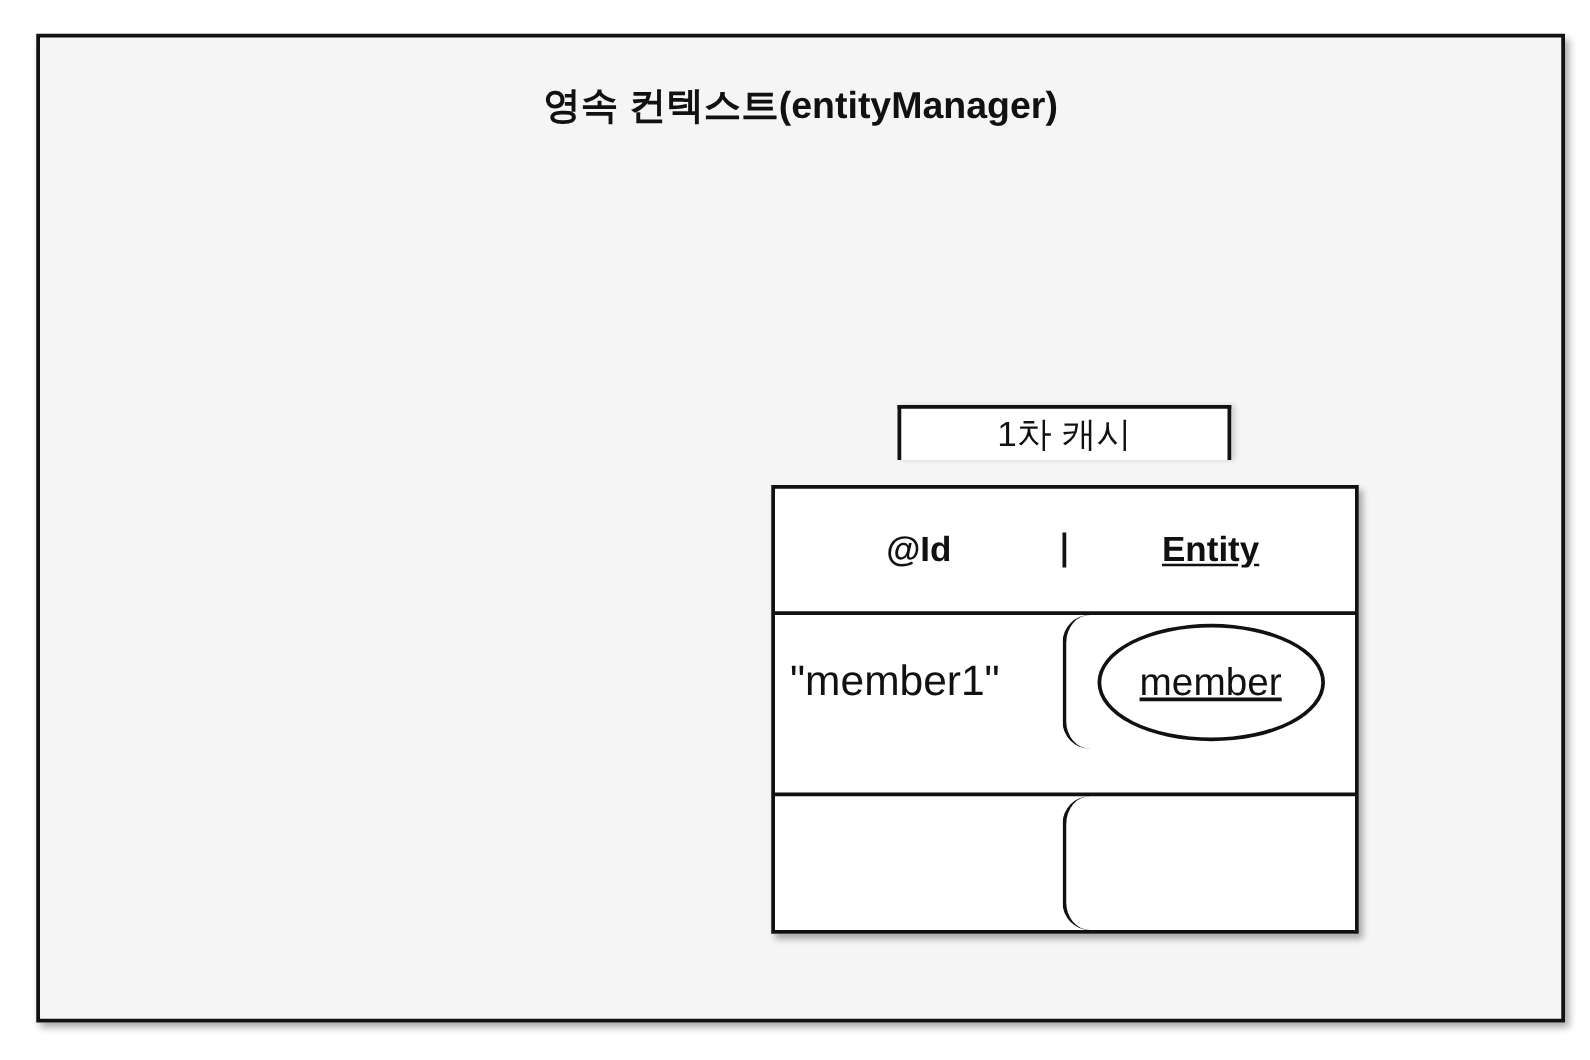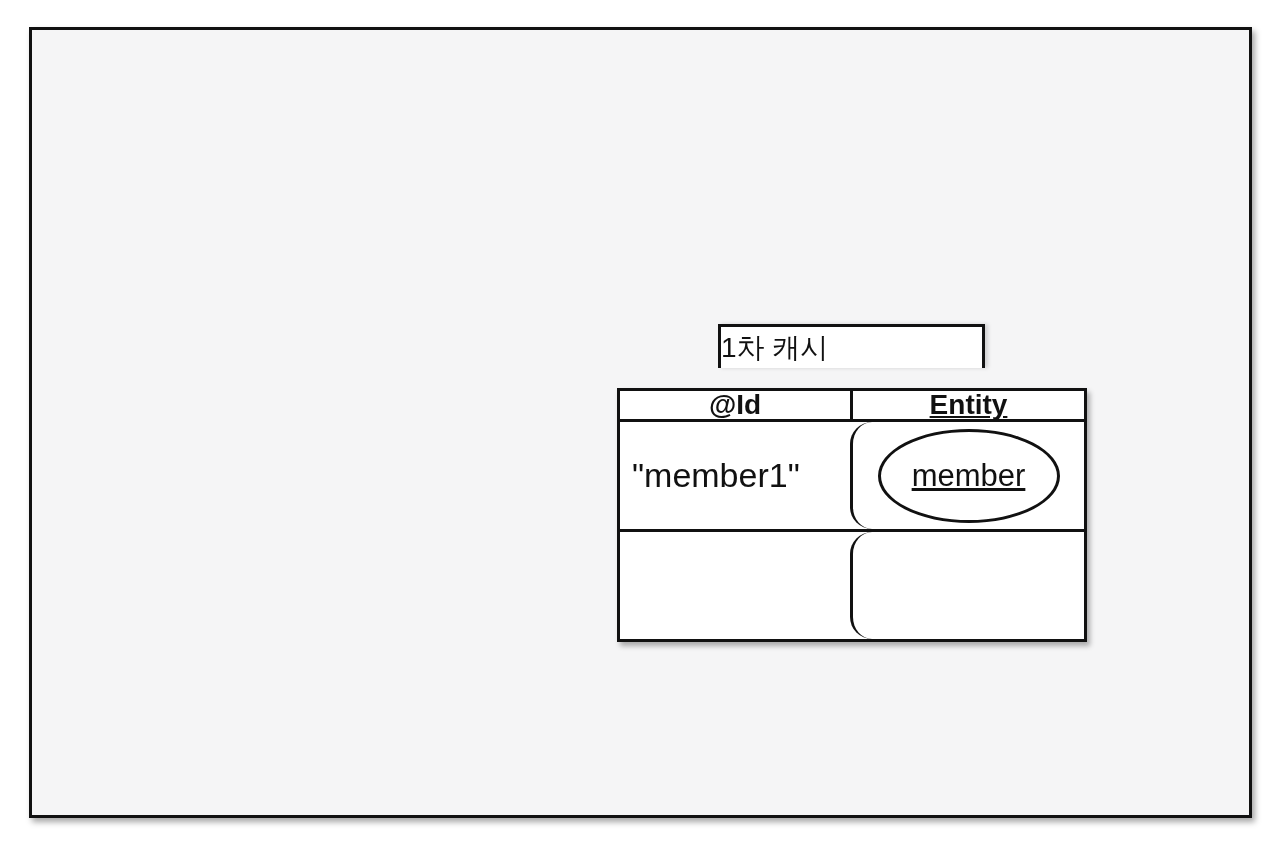--- a/index.html
+++ b/index.html
@@ -42,35 +42,36 @@
     top: 294px;
     width: 267px;
     height: 44px;
     box-sizing: border-box;
     background: #ffffff;
     border: 3px solid #111111;
     border-bottom: none;
     box-shadow: 3px 0 4px rgba(0,0,0,0.15);
     display: flex;
     align-items: center;
-    justify-content: flex-start;
+    justify-content: center;
     font-size: 28px;
   }
   .tbl {
     position: absolute;
     left: 585px;
     top: 358px;
     width: 470px;
     box-sizing: border-box;
     background: #ffffff;
     border: 3px solid #111111;
     box-shadow: 3px 4px 5px rgba(0,0,0,0.3);
   }
   .tbl-row {
     display: flex;
+    margin-top: 35px;
   }
   .tbl-row + .tbl-row {
     border-top: 3px solid #111111;
   }
   .cell {
     box-sizing: border-box;
     overflow: hidden;
   }
   .cell-id {
     width: 230px;
@@ -114,20 +115,21 @@
     align-items: center;
     justify-content: center;
     font-size: 31px;
   }
 </style>
 </head>
 <body>
 
 <div class="outer-box">
 
+  <div class="diagram-title">영속 컨텍스트(entityManager)</div>
 
   <div class="cache-box">
     <span>1차 캐시</span>
   </div>
 
   <div class="tbl">
 
     <div class="tbl-row header-row">
       <div class="cell cell-id">@Id</div>
       <div class="cell cell-entity">Entity</div>

